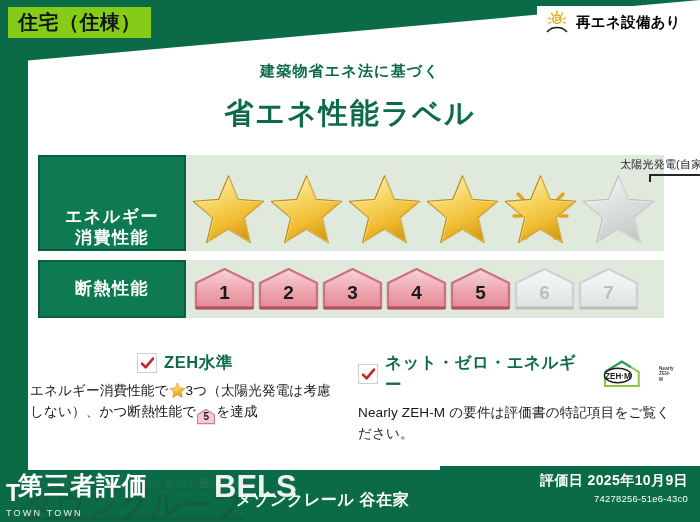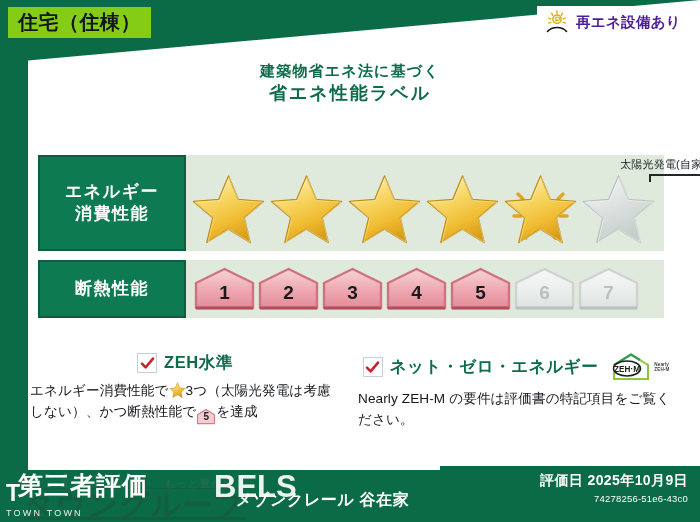--- a/index.html
+++ b/index.html
@@ -42,39 +42,39 @@
   .renew-badge {
     position: absolute;
     right: 10px; top: 6px;
     background: #ffffff;
     display: flex; align-items: center;
     gap: 6px;
     padding: 4px 9px 5px 7px;
     z-index: 6;
   }
   .renew-badge .renew-label {
-    font-size: 14.5px; font-weight: bold; color: #4c1d95;
+    font-size: 14.5px; font-weight: bold; color: #000000;
     letter-spacing: 0.3px;
   }
   .sun-ico { width: 26px; height: 24px; display:block; }
 
   
   .title-block {
     position: absolute;
     left: 0; right: 0; top: 62px;
     text-align: center;
     z-index: 5;
   }
   .subtitle {
     font-size: 15px; font-weight: bold; color: #0d6b47;
     letter-spacing: 1.2px;
   }
   .main-title {
-    font-size: 18px; font-weight: bold; color: #0d6b47;
-    letter-spacing: 2px; margin-top: 0;
+    font-size: 29px; font-weight: bold; color: #0d6b47;
+    letter-spacing: 2px; margin-top: 13px;
   }
 
   
   .rows-wrap {
     position: absolute;
     left: 38px; top: 155px; right: 36px;
     z-index: 5;
   }
   .rating-row {
     display: flex;
@@ -86,21 +86,21 @@
     background: #0e7a52;
     border: 2px solid #0b5e3f;
     color: #fff;
     display: flex; flex-direction: column;
     align-items: center; justify-content: center;
     font-weight: bold;
     letter-spacing: 1.5px;
     flex: none;
   }
   .row-head span { display:block; line-height: 1.28; }
-  .row-head.energy { font-size: 17px; }
+  .row-head.energy { font-size: 17px; justify-content: flex-end; }
   .row-head.insul  { font-size: 17px; }
 
   .row-body {
     flex: 1;
     background: #dfeadd;
     position: relative;
     display: flex;
     align-items: center;
   }
   .row-body.energy { height: 96px; padding-left: 4px; }
@@ -163,21 +163,21 @@
     border: 1px solid #c9cfd3;
     background: #fff;
     display: flex; align-items: center; justify-content: center;
     flex: none;
   }
   .chk svg { width: 15px; height: 15px; display:block; }
   .info-title {
     font-size: 16.5px; font-weight: bold; color: #0d6b47;
     letter-spacing: 0.6px;
   }
-  .zehm-logo { margin-left: 5px; display: flex; align-items: center; gap: 2px; }
+  .zehm-logo { margin-left: 5px; display: flex; align-items: center; gap: 16px; }
   .zehm-logo svg { display: block; }
   .zehm-sub {
     font-size: 4.6px; color: #3b4249; line-height: 1.15;
     font-weight: bold; letter-spacing: 0.1px;
   }
 
   .info-body {
     margin-top: 7px;
     font-size: 13.6px;
     line-height: 1.52;

